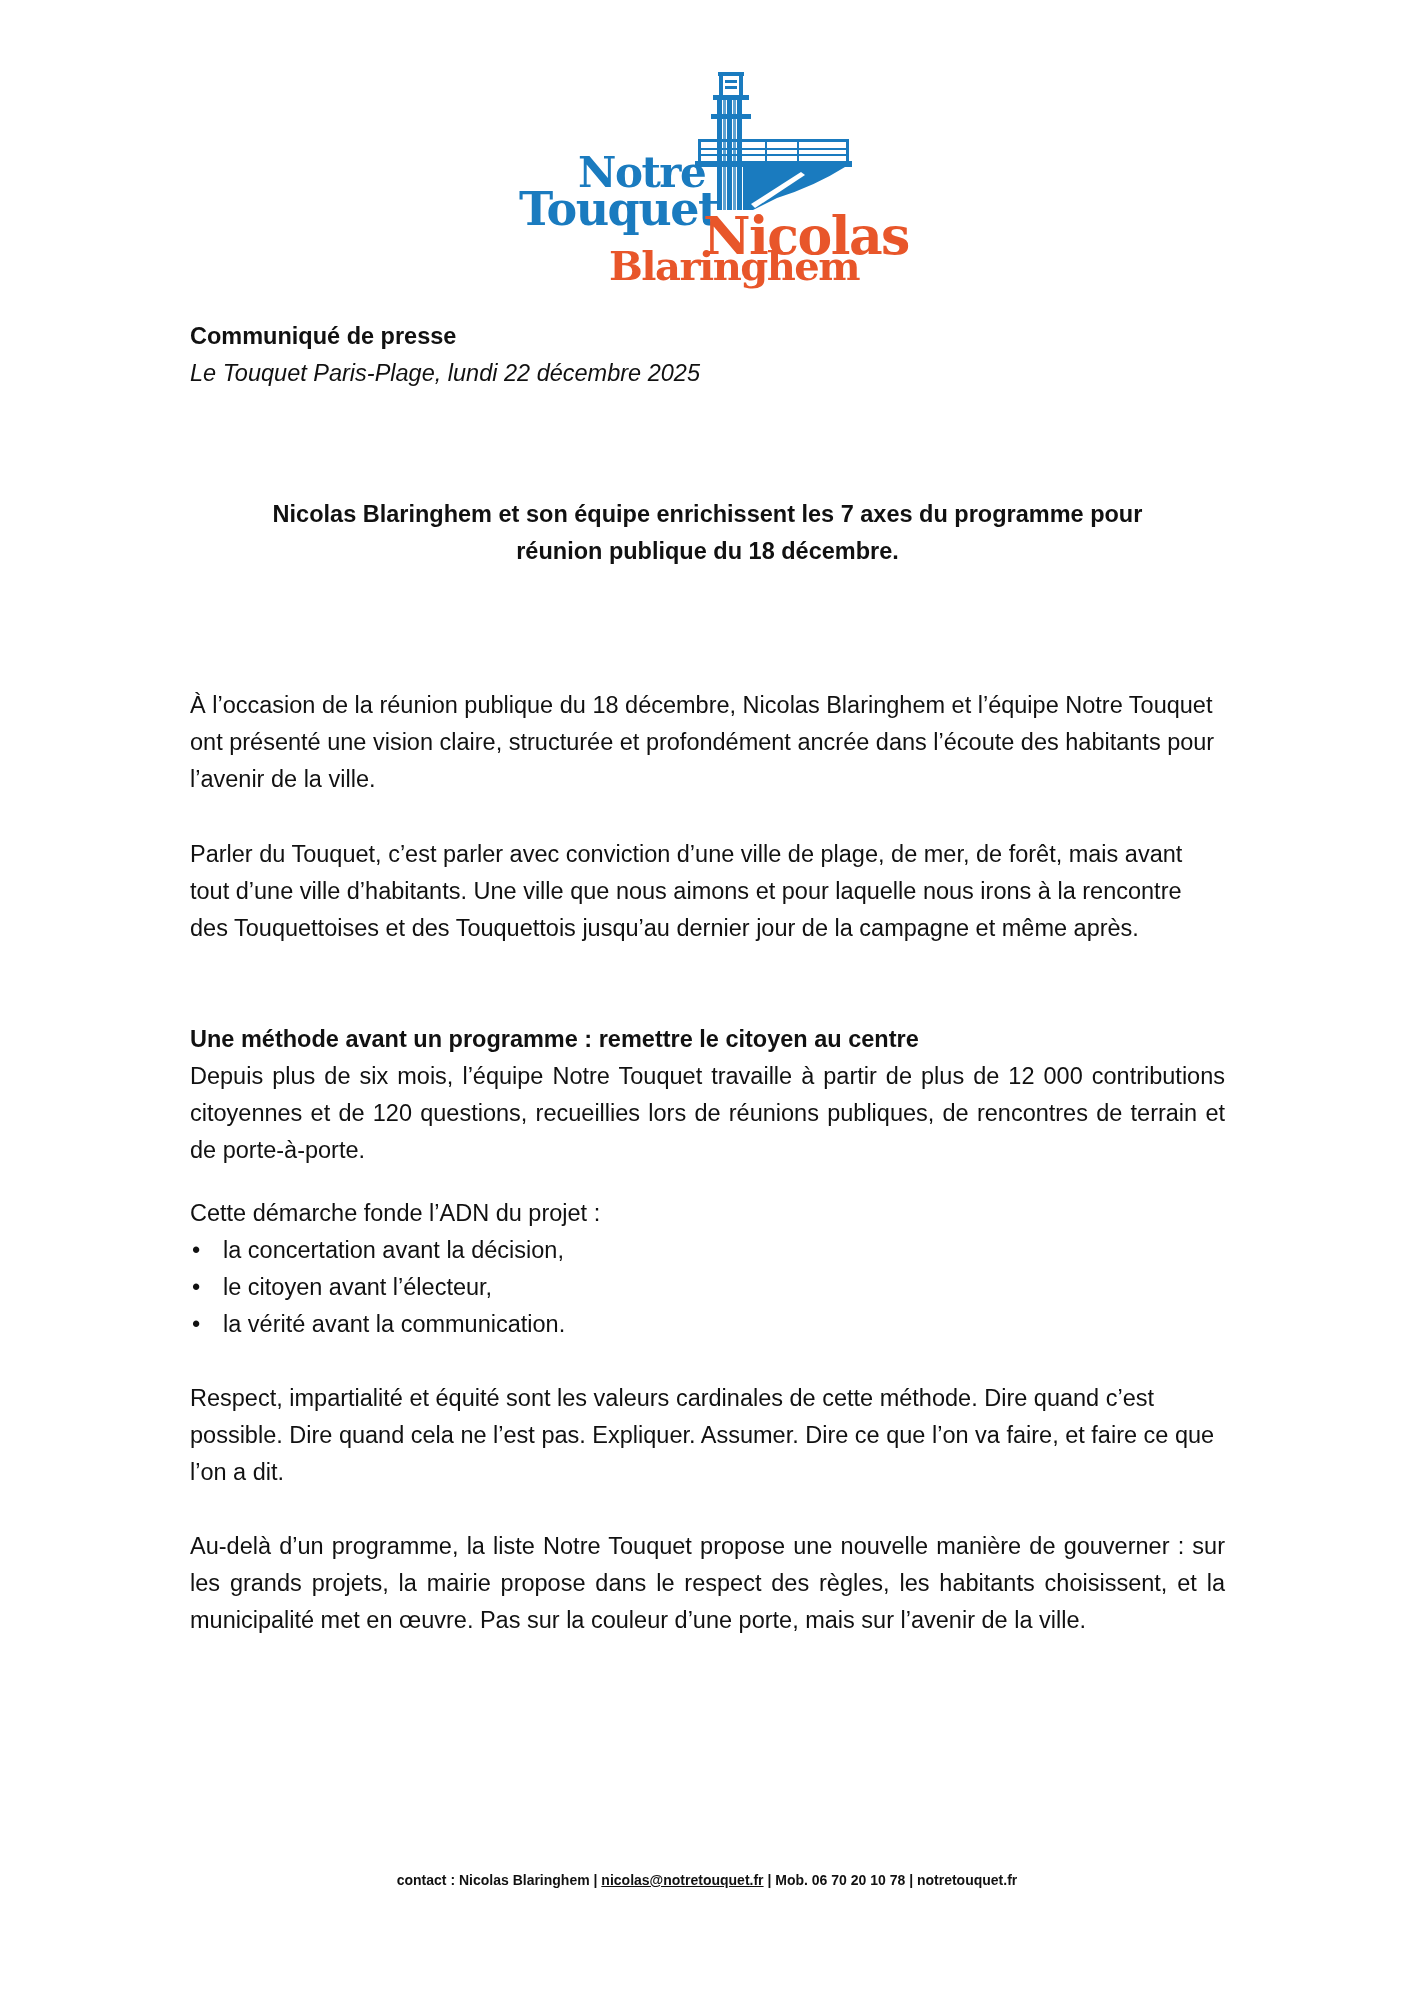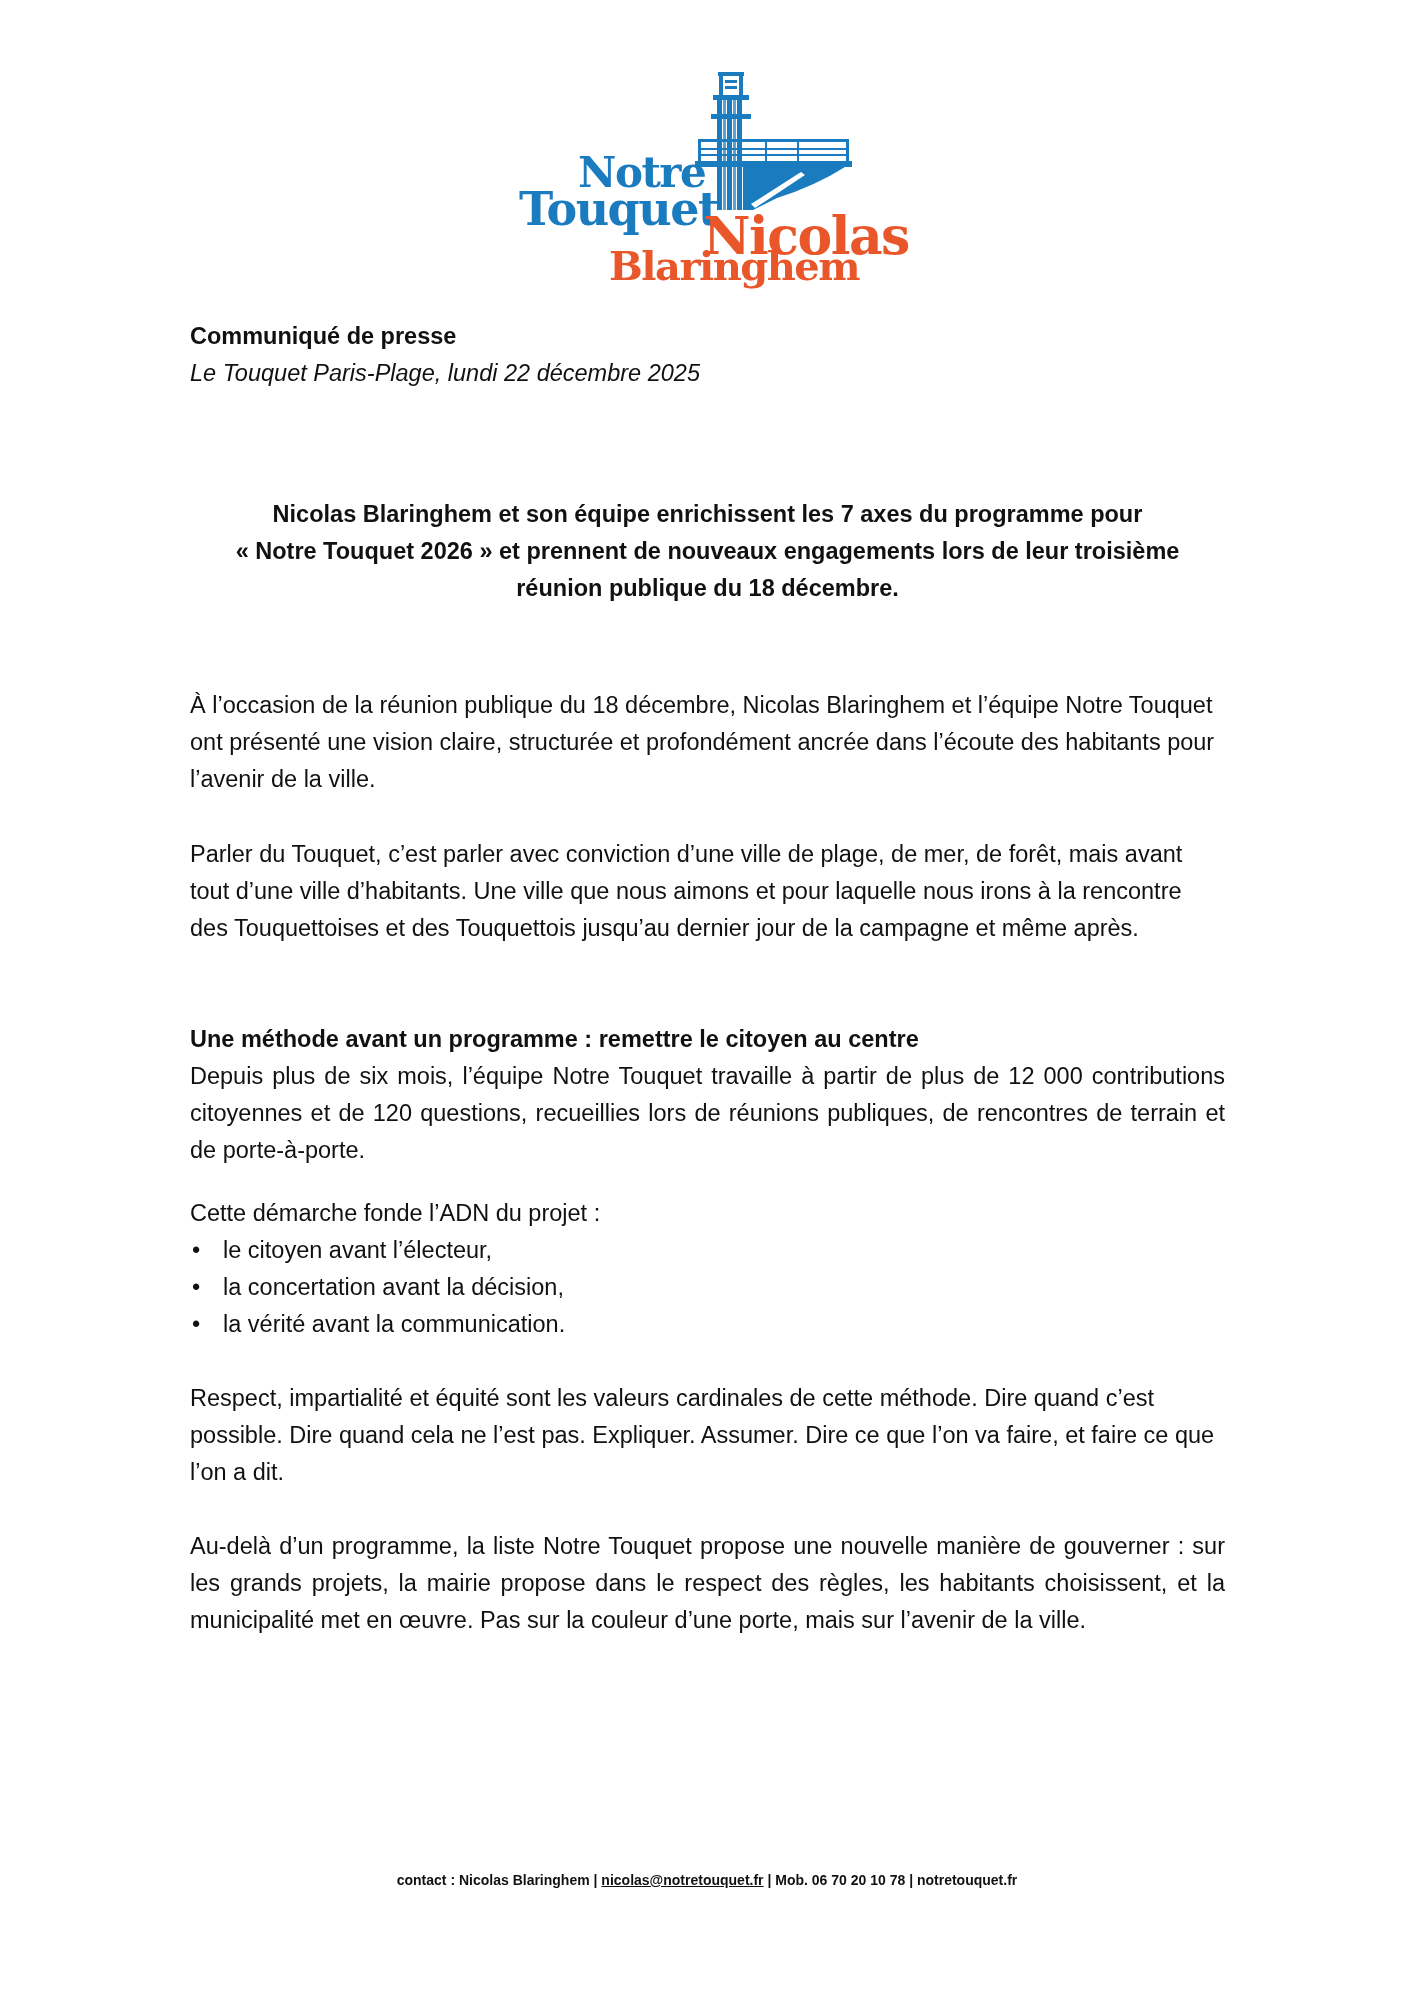--- a/index.html
+++ b/index.html
@@ -67,36 +67,35 @@
   <div class="logo-text lt-touquet">Touquet</div>
   <div class="logo-text lt-nicolas">Nicolas</div>
   <div class="logo-text lt-blar">Blaringhem</div>
 </div>
 
 <div class="block label-bold" style="top:318px;">Communiqué de presse</div>
 <div class="block italic" style="top:355px;">Le Touquet Paris-Plage, lundi 22 décembre 2025</div>
 
 <div class="heading" style="top:496px;">
   <div>Nicolas Blaringhem et son équipe enrichissent les 7 axes du programme pour</div>
-  <div>« Notre Touquet 2026 » et prennent de nouveaux engagements lors de leur troisième</div>
   <div>réunion publique du 18 décembre.</div>
 </div>
 
 <div class="block" style="top:687px;">À l’occasion de la réunion publique du 18 décembre, Nicolas Blaringhem et l’équipe Notre Touquet ont présenté une vision claire, structurée et profondément ancrée dans l’écoute des habitants pour l’avenir de la ville.</div>
 
 <div class="block" style="top:836px;">Parler du Touquet, c’est parler avec conviction d’une ville de plage, de mer, de forêt, mais avant tout d’une ville d’habitants. Une ville que nous aimons et pour laquelle nous irons à la rencontre des Touquettoises et des Touquettois jusqu’au dernier jour de la campagne et même après.</div>
 
 <div class="block label-bold" style="top:1021px;">Une méthode avant un programme : remettre le citoyen au centre</div>
 <div class="block justify" style="top:1058px;">Depuis plus de six mois, l’équipe Notre Touquet travaille à partir de plus de 12 000 contributions citoyennes et de 120 questions, recueillies lors de réunions publiques, de rencontres de terrain et de porte-à-porte.</div>
 
 <div class="block" style="top:1195px;">Cette démarche fonde l’ADN du projet :</div>
 <div class="block" style="top:1232px;">
   <ul class="bullets">
+    <li>la concertation avant la décision,</li>
     <li>le citoyen avant l’électeur,</li>
-    <li>la concertation avant la décision,</li>
     <li>la vérité avant la communication.</li>
   </ul>
 </div>
 
 <div class="block" style="top:1380px;">Respect, impartialité et équité sont les valeurs cardinales de cette méthode. Dire quand c’est possible. Dire quand cela ne l’est pas. Expliquer. Assumer. Dire ce que l’on va faire, et faire ce que l’on a dit.</div>
 
 <div class="block justify" style="top:1528px;">Au-delà d’un programme, la liste Notre Touquet propose une nouvelle manière de gouverner : sur les grands projets, la mairie propose dans le respect des règles, les habitants choisissent, et la municipalité met en œuvre. Pas sur la couleur d’une porte, mais sur l’avenir de la ville.</div>
 
 <div class="footer">
   <span>contact : Nicolas Blaringhem | </span><a>nicolas@notretouquet.fr</a><span> | Mob. 06 70 20 10 78 | </span><span>notretouquet.fr</span>

